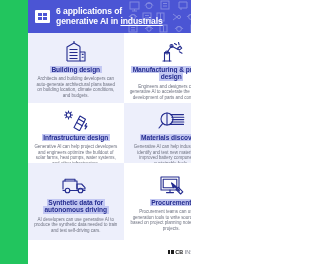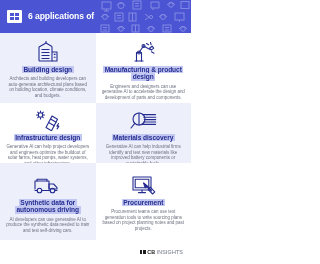--- a/index.html
+++ b/index.html
@@ -2,21 +2,21 @@
 <html><head>
 <meta charset="utf-8">
 <style>
   html,body{margin:0;padding:0;}
   body{
     width:191px;height:264px;overflow:hidden;
     background:#ffffff;
     font-family:"Liberation Sans","DejaVu Sans",sans-serif;
     -webkit-font-smoothing:antialiased;
   }
-  #infographic{position:relative;width:191px;height:264px;background:#22c55e;}
+  #infographic{position:relative;width:191px;height:264px;background:#22c55e;padding-left:28px;}
 
   
   .header{
     position:relative;height:33px;background:#4b55d4;
     display:flex;align-items:center;overflow:hidden;
   }
   .header-pattern{
     position:absolute;top:0;right:0;width:92px;height:33px;
     opacity:.30;pointer-events:none;
   }
@@ -139,20 +139,21 @@
           <path d="M80 29c2.5-3.4 5.5-3.4 8 0"></path>
       </g>
     </svg>
 
     <div class="logo-mark">
       <div class="lm-inner"></div>
     </div>
 
     <div class="header-title">
       <div>6 applications of</div>
+      <div><span>generative AI in </span><span class="u">industrials</span></div>
     </div>
   </div>
 
   <div class="grid">
 
     <div class="cell r1 bg-lav">
       <div class="icon-wrap">
         <svg width="26" height="23" viewBox="0 0 26 23" fill="none" stroke="#242c8f" stroke-width="1.1" stroke-linejoin="round">
           <path d="M4 21V7l7-4 6 3.4"></path>
           <path d="M4 21h13V6.4"></path>

